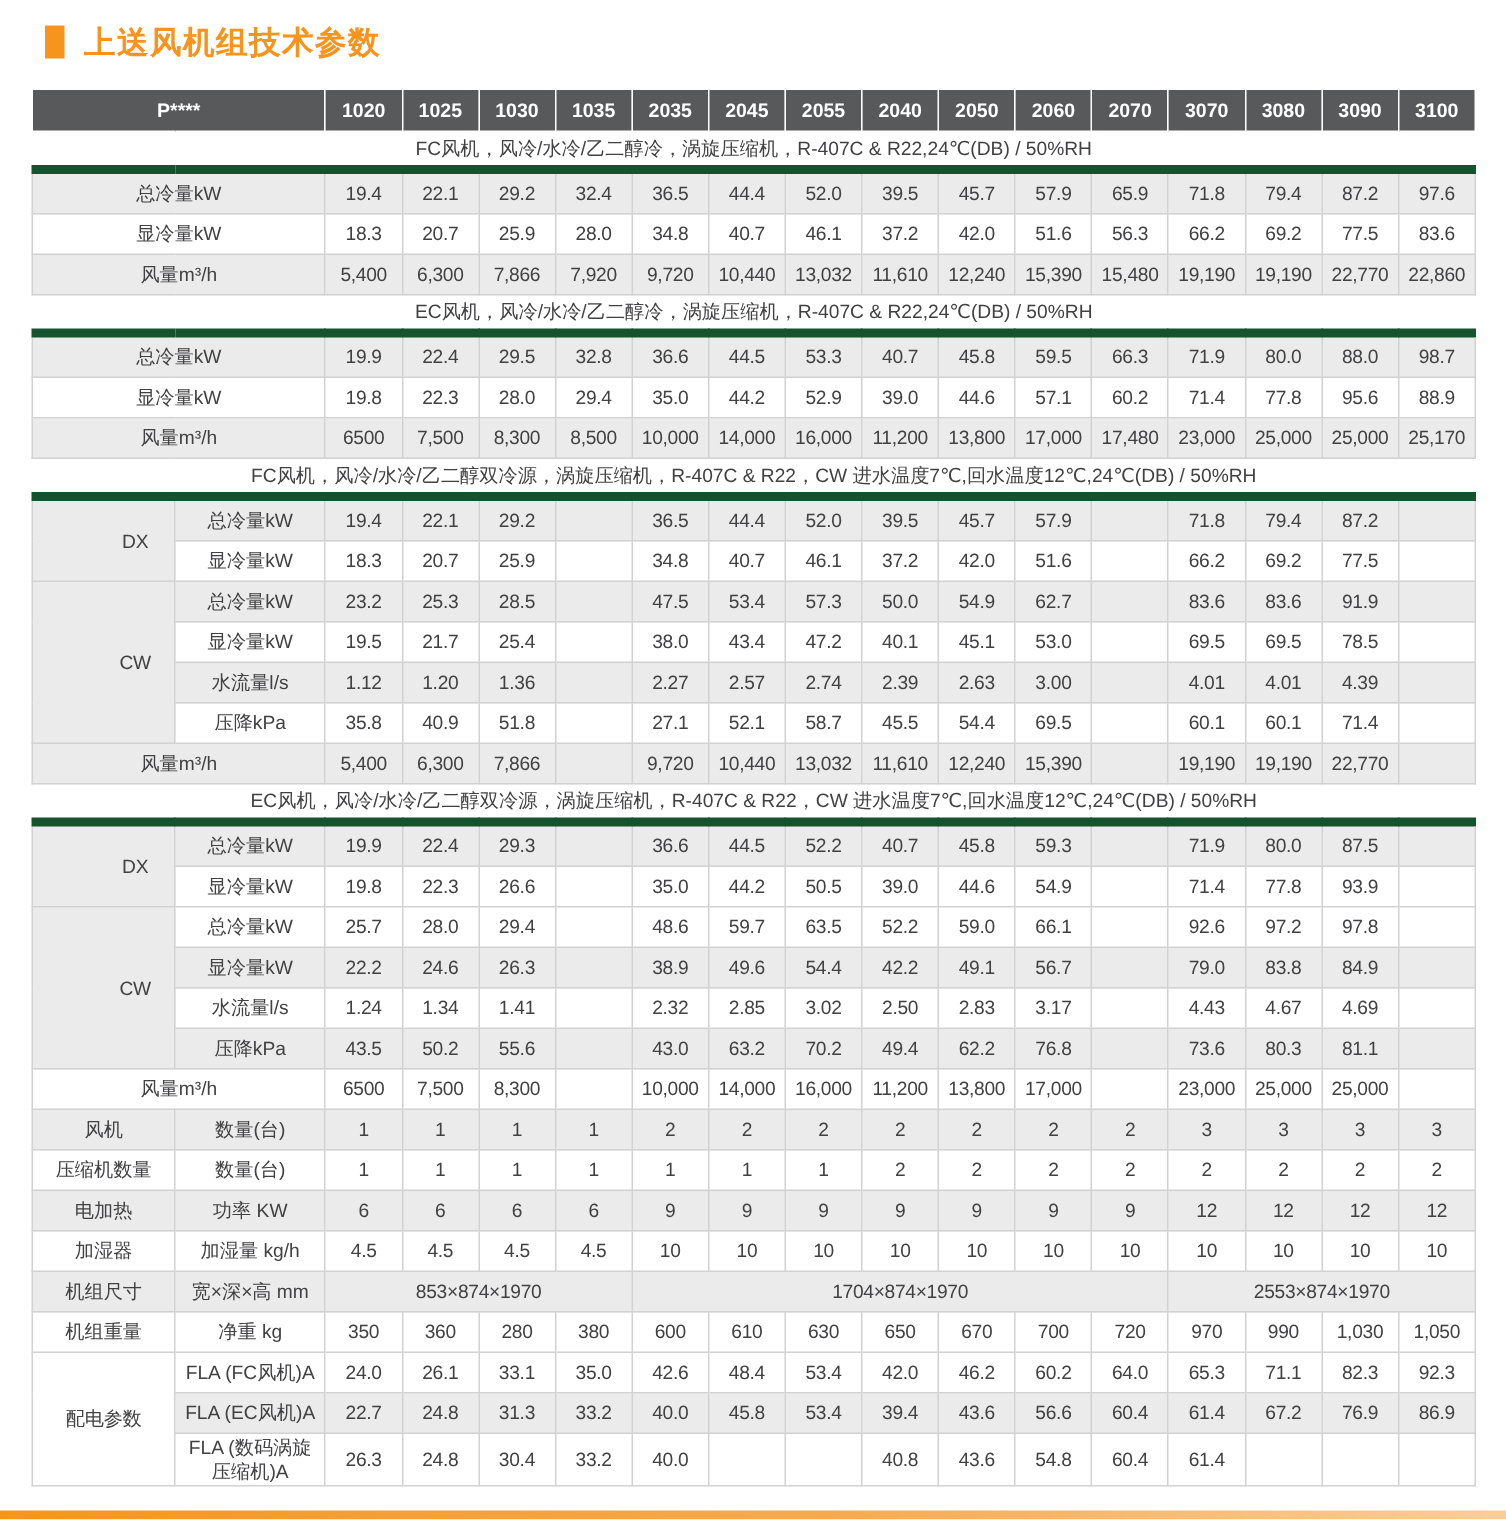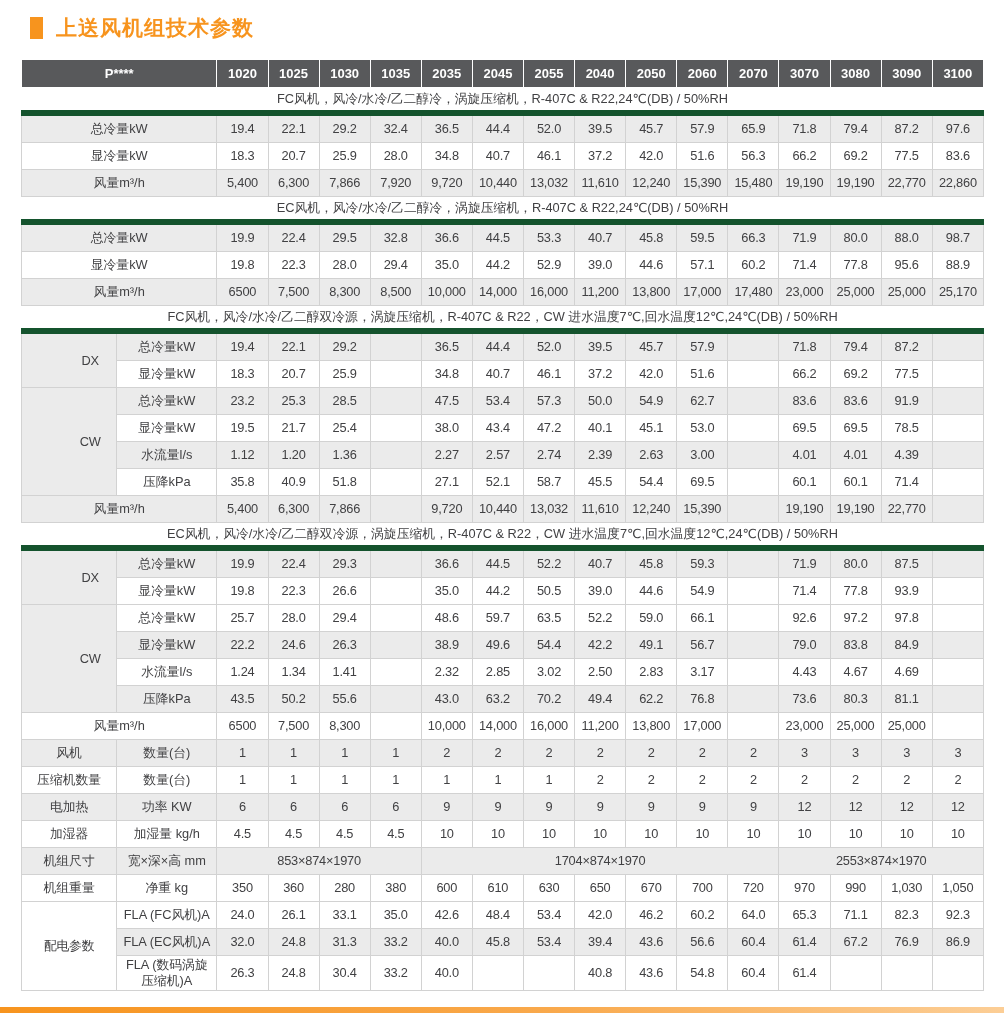--- a/index.html
+++ b/index.html
@@ -559,21 +559,21 @@
         <td>46.2</td>
         <td>60.2</td>
         <td>64.0</td>
         <td>65.3</td>
         <td>71.1</td>
         <td>82.3</td>
         <td>92.3</td>
       </tr>
       <tr class="shade">
         <td class="rlabel" colspan="1">FLA (EC风机)A</td>
-        <td>32.0</td>
+        <td>22.7</td>
         <td>24.8</td>
         <td>31.3</td>
         <td>33.2</td>
         <td>40.0</td>
         <td>45.8</td>
         <td>53.4</td>
         <td>39.4</td>
         <td>43.6</td>
         <td>56.6</td>
         <td>60.4</td>

